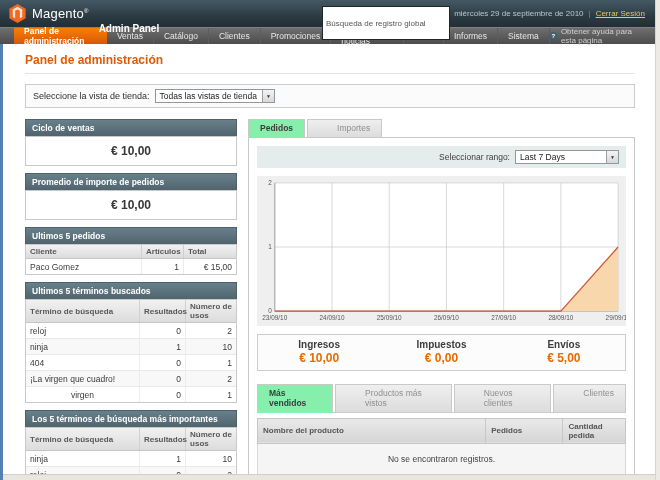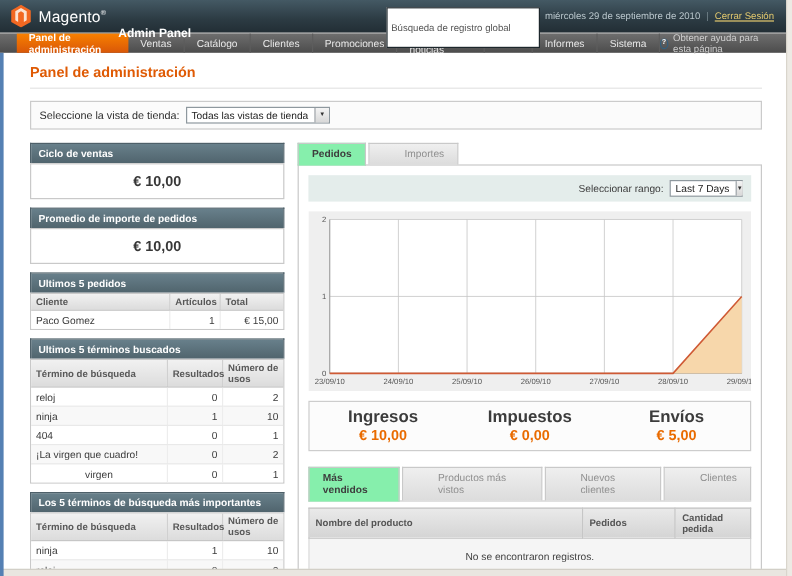--- a/index.html
+++ b/index.html
@@ -63,21 +63,21 @@
   .tab { font-size:8.5px; padding:3px 11px 4px; border:1px solid #c9c9c9; border-bottom:none; cursor:pointer; }
   .tab.active { background:#86efac; color:#3d3d3d; font-weight:bold; margin-bottom:-1px; padding-bottom:5px; }
   .tab.inactive { background:linear-gradient(180deg,#efefef,#dcdcdc); color:#8f8f8f;padding-left:29px; }
   .panel { border:1px solid #c9c9c9; background:#fff; padding:8px; }
   .range-bar { background:#e4edeb; padding:4px 7px; display:flex; justify-content:flex-end; align-items:center; gap:5px; }
   .range-bar label { font-size:8.5px; font-weight:normal; color:#3c3c3c; }
   .chart-wrap { margin-top:8px; }
   .chart-wrap svg { display:block; width:100%; height:auto; }
   .stats { margin-top:8px; border:1px solid #cdcdcd; background:#fcfcfc; display:flex; }
   .stat { flex:1; text-align:center; padding:4px 0 5px; }
-  .stat .lbl { font-size:14px; font-weight:bold; color:#3c3c3c; }
+  .stat .lbl { font-size:10px; font-weight:bold; color:#3c3c3c; }
   .stat .val { font-size:12px; font-weight:bold; color:#e96b00; margin-top:1px; }
   .bottom-tabs { margin-top:13px; border-bottom:1px solid #ccc; display:flex; gap:2px;justify-content:space-between; }
   .grid { margin-top:5px; }
   table.grid-t { width:100%; border-collapse:collapse; table-layout:fixed; }
   table.grid-t th { background:linear-gradient(180deg,#eaeaea,#d5d5d5); border:1px solid #c6c6c6; font-size:8px; color:#555; text-align:left; font-weight:bold; padding:3px 5px; }
   table.grid-t td.empty { background:#f5f5f5; border:1px solid #d8d8d8; border-top:none; text-align:center; font-size:8.5px; color:#3f3f3f; padding:10px 0 26px; }
 </style>
 </head>
 <body>
 
@@ -256,21 +256,21 @@
 
       <div class="col-right">
         <div class="tabstrip">
           <div class="tab active">Pedidos</div>
           <div class="tab inactive">Importes</div>
         </div>
 
         <div class="panel">
           <div class="range-bar">
             <label>Seleccionar rango:</label>
-            <span class="fake-select" style="width:61px; justify-content:space-between;">
+            <span class="fake-select" style="width:104px; justify-content:space-between;">
               <span class="val">Last 7 Days</span>
               <span class="arrow">▼</span>
             </span>
           </div>
 
           <div class="chart-wrap">
             <svg id="chart-svg" viewBox="0 0 374 152">
                 <rect x="0" y="0" width="374" height="152" fill="#efefef"></rect>
                 <rect x="18" y="7" width="348" height="130" fill="#ffffff"></rect>
                 <line x1="18" x2="366" y1="137" y2="137" stroke="#c7c7c7" stroke-width="0.7"></line>

